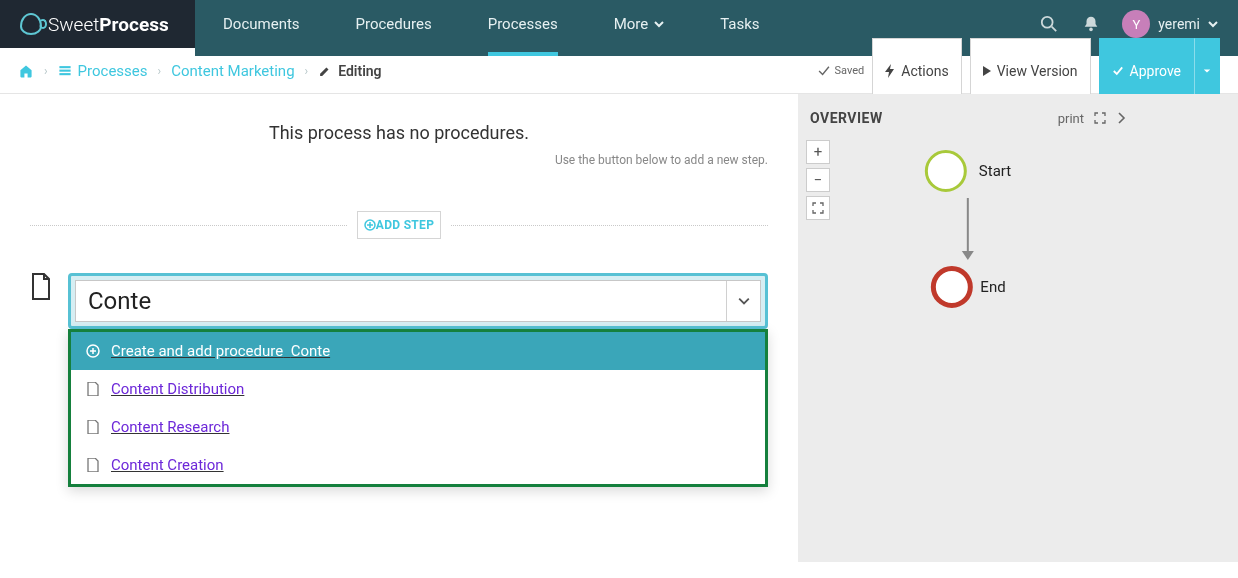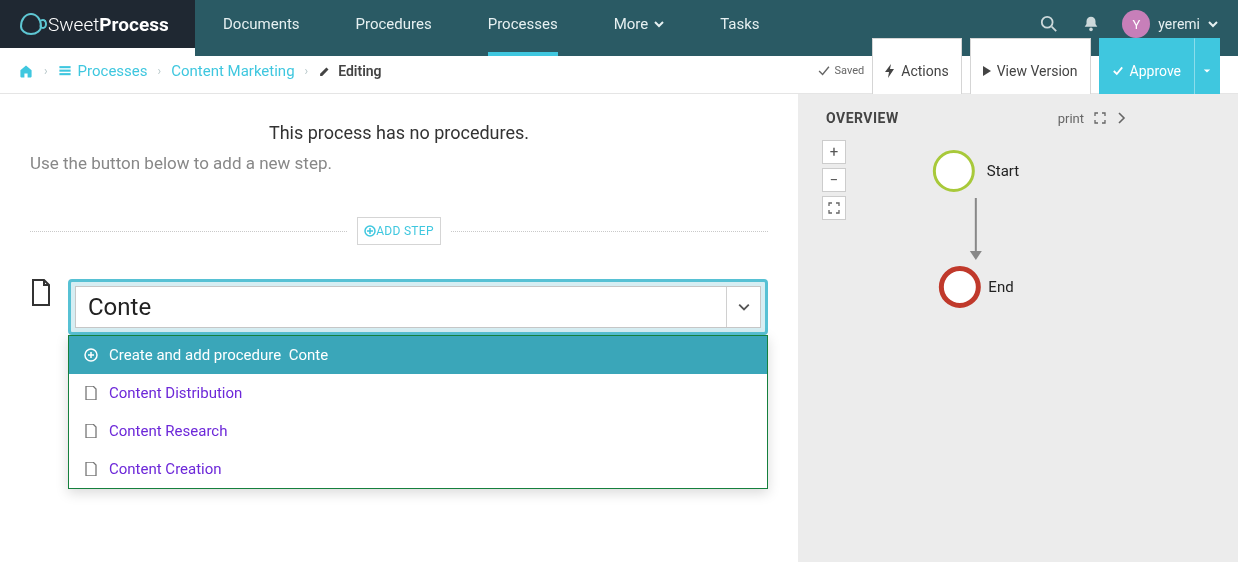--- a/index.html
+++ b/index.html
@@ -27,38 +27,38 @@
   .crumb-edit { color: #444; font-weight: 600; display:flex; align-items:center; gap:6px; }
   .crumbbar-right { margin-left:auto; display:flex; align-items:center; gap:8px; }
   .saved { color:#666; font-size:11px; display:flex; align-items:center; gap:4px; }
   .tb-btn { border:1px solid #d5d5d5; background:#fff; color:#444; padding:24px 12px; font-size:14px; cursor:pointer; display:flex; align-items:center; gap:6px; }
   .tb-btn.primary { background:#3fc7df; color:#fff; border-color:#3fc7df; }
   .tb-btn.primary-split { background:#3fc7df; color:#fff; border-color:#3fc7df; border-left:1px solid rgba(255,255,255,.4); padding:6px 8px; }
 
   
   .main { display: flex; height: calc(578px - 64px - 46px); }
   .editor { flex: 1; padding: 0 30px; position: relative; }
-  .side   { width: 340px; background: #ececec; padding: 10px 0 0 16px; position:relative; }
+  .side   { width: 340px; background: #ececec; padding: 10px 0 0 0; position:relative; }
   .side-margin { width: 100px; background: #ececec; }
 
   .empty-head { text-align:center; color:#333; font-size:18px; margin-top:28px; }
-  .empty-sub  { text-align:left; color:#888; font-size:17px; margin-top:10px; }
+  .empty-sub  { text-align:right; color:#888; font-size:12px; margin-top:10px; }
 
   .addstep-row { margin-top:44px; display:flex; align-items:center; justify-content:center; }
   .addstep-row:before, .addstep-row:after { content:""; flex:1; border-top:1px dotted #c9c9c9; }
-  .addstep-btn { border:1px solid #d5d5d5; background:#fff; color:#3fc7df; font-weight:400; font-size:12px; padding:6px 6px; margin:0 10px; cursor:pointer; display:flex; align-items:center; letter-spacing:.3px; }
+  .addstep-btn { border:1px solid #d5d5d5; background:#fff; color:#3fc7df; font-weight:700; font-size:12px; padding:6px 6px; margin:0 10px; cursor:pointer; display:flex; align-items:center; letter-spacing:.3px; }
 
   .combo-wrap { margin-top:34px; display:flex; align-items:flex-start; gap:16px; position:relative; }
   .combo-docicon { width:22px; height:26px; color:#444; }
   .combo { flex:1; position:relative; }
   .combo-border { border:3px solid #57c1d4; border-radius:4px; background:#d6eef3; padding:4px; }
   .combo-input-row { display:flex; background:#fff; border:1px solid #c7c7c7; }
   .combo-input { flex:1; border:none; outline:none; font-size:24px; padding:6px 12px; color:#222; }
   .combo-caret { width:34px; border-left:1px solid #d0d0d0; display:flex; align-items:center; justify-content:center; cursor:pointer; color:#555; }
-  .combo-list { position:absolute; left:0; right:0; top:56px; background:#fff; border:1px solid #15803d; box-shadow:0 4px 12px rgba(0,0,0,.15); z-index:5; }
+  .combo-list { position:absolute; left:0; right:0; top:56px; background:#fff; border:3px solid #15803d; box-shadow:0 4px 12px rgba(0,0,0,.15); z-index:5;text-decoration:underline; }
   .combo-opt { padding:10px 14px; display:flex; align-items:center; gap:10px; cursor:pointer; color:#6d28d9; font-size:15px; }
   .combo-opt.hl { background:#3aa6b9; color:#fff; }
   .combo-opt .o-icon { width:16px; height:16px; display:flex; align-items:center; justify-content:center; }
 
   
   .ov-head { display:flex; align-items:center; padding:6px 12px; }
   .ov-title { font-weight:700; letter-spacing:.5px; color:#444; font-size:14px; }
   .ov-tools { margin-left:auto; display:flex; align-items:center; gap:10px; color:#666; font-size:13px; }
   .ov-canvas { position:relative; height:420px; }
   .zoom-col { position:absolute; left:8px; top:8px; display:flex; flex-direction:column; gap:4px; }

